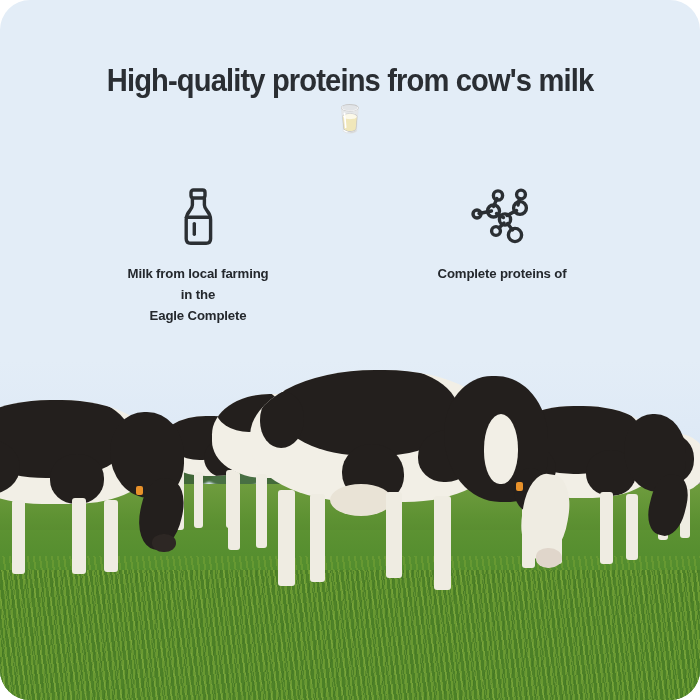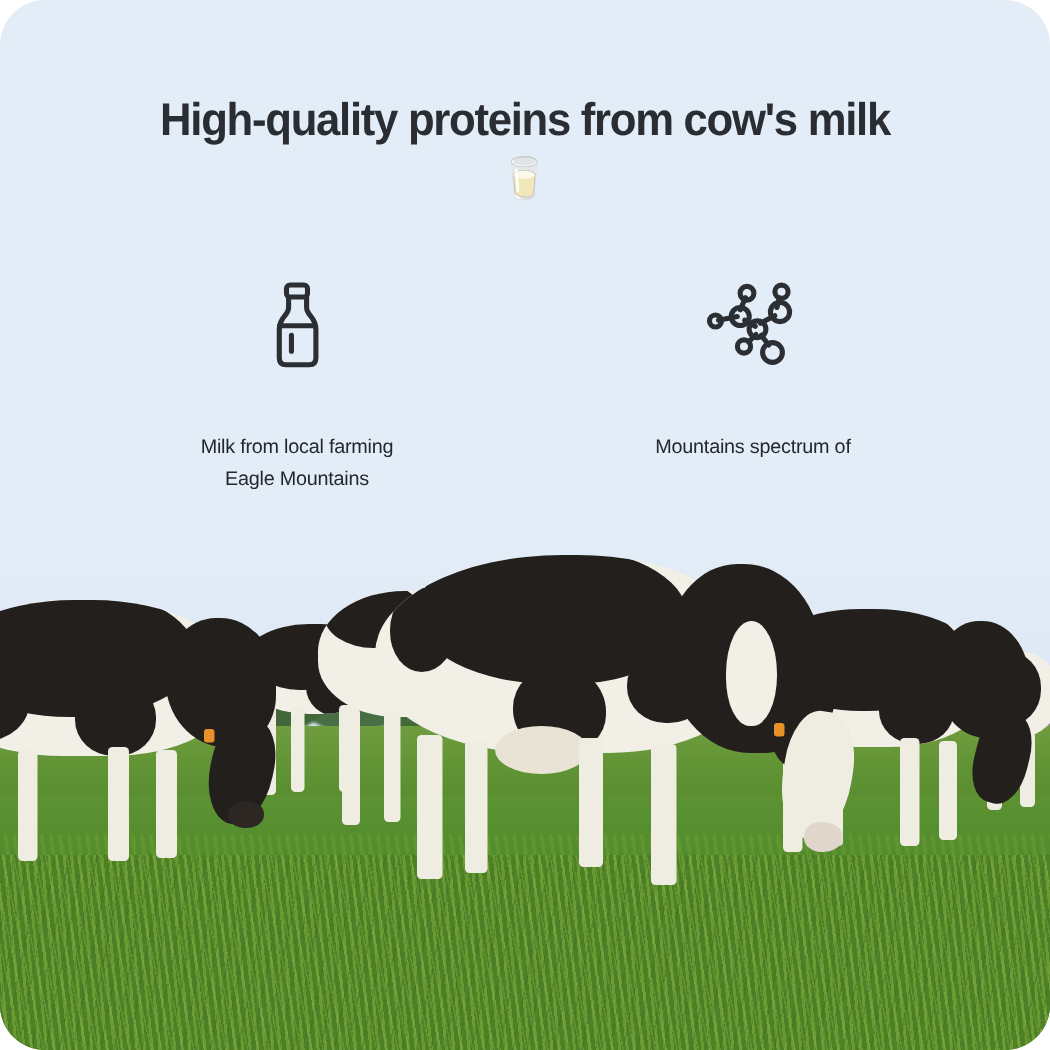--- a/index.html
+++ b/index.html
@@ -79,24 +79,24 @@
 
   .feature-icon {
     height: 62px;
     display: flex;
     align-items: center;
     justify-content: center;
   }
   .feature-icon svg { display: block; }
 
   .feature-caption {
-    margin-top: 39px;
+    margin-top: 15px;
     text-align: center;
     font-size: 13.2px;
-    font-weight: 400;
+    font-weight: 700;
     line-height: 21px;
     color: #24282d;
     letter-spacing: -0.15px;
   }
 
   
   .photo {
     position: absolute;
     left: 0;
     bottom: 0;
@@ -475,21 +475,22 @@
         <div class="feature-icon">
           <svg width="52" height="62" viewBox="0 0 52 62" fill="none" stroke="#2b2f33" stroke-width="3.4" stroke-linecap="round" stroke-linejoin="round">
             <rect x="19" y="4" width="14" height="8" rx="2.4"></rect>
             <path d="M20.4 12.4v6.6c0 2.4-.9 3.6-2.6 5.6-2.4 2.8-3.6 5.3-3.6 9.2v18.9c0 2.9 1.6 4.5 4.5 4.5h15.4c2.9 0 4.5-1.6 4.5-4.5V33.8c0-3.9-1.2-6.4-3.6-9.2-1.7-2-2.6-3.2-2.6-5.6v-6.6"></path>
             <path d="M14.4 31.2h23.2"></path>
             <path d="M22.3 37.6v10.6"></path>
           </svg>
         </div>
         <div class="feature-caption">
           <div>Milk from local farming</div>
-          <div>Eagle Mountains</div>
+          <div>in the</div>
+          <div>Eagle Complete</div>
         </div>
       </div>
 
       <div class="feature right">
         <div class="feature-icon">
           <svg width="62" height="58" viewBox="0 0 62 58" fill="none" stroke="#2b2f33" stroke-width="3.4" stroke-linecap="round" stroke-linejoin="round">
 
             <path d="M8 25.5 L20.5 23"></path>
             <path d="M22.5 18.5 L26 10.5"></path>
             <path d="M25.5 25.5 L32.5 29.5"></path>
@@ -502,19 +503,19 @@
             <circle cx="22.5" cy="23" r="6"></circle>
             <circle cx="27" cy="7.5" r="4.6"></circle>
             <circle cx="34" cy="31.5" r="5.6"></circle>
             <circle cx="49" cy="20" r="6.4"></circle>
             <circle cx="50" cy="6.5" r="4.4"></circle>
             <circle cx="25" cy="43" r="4.4"></circle>
             <circle cx="44" cy="47" r="6.6"></circle>
           </svg>
         </div>
         <div class="feature-caption">
-          <div>Mountains spectrum of</div>
+          <div>Complete proteins of</div>
         </div>
       </div>
 
     </div>
   </div>
 </div>
 
 </body></html>

